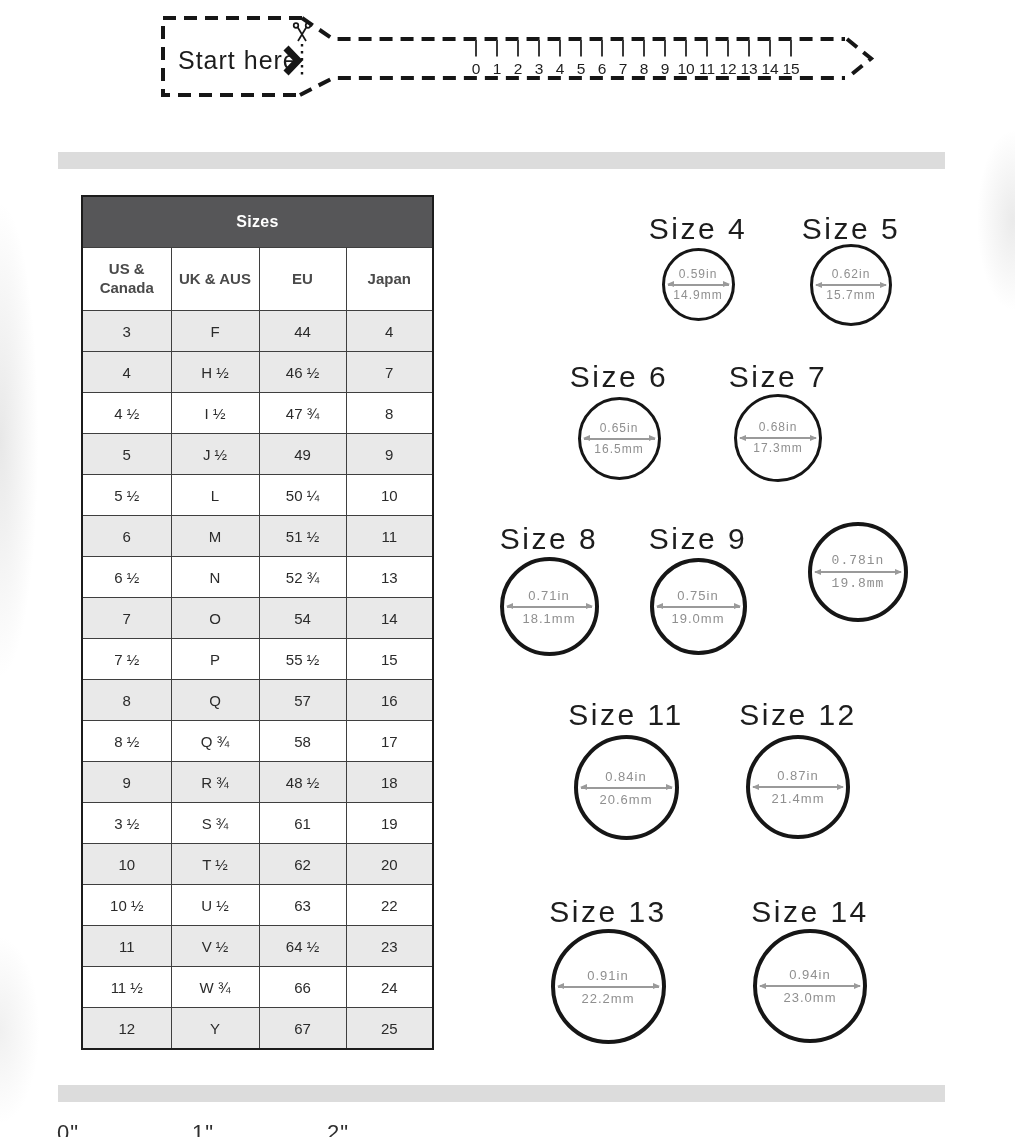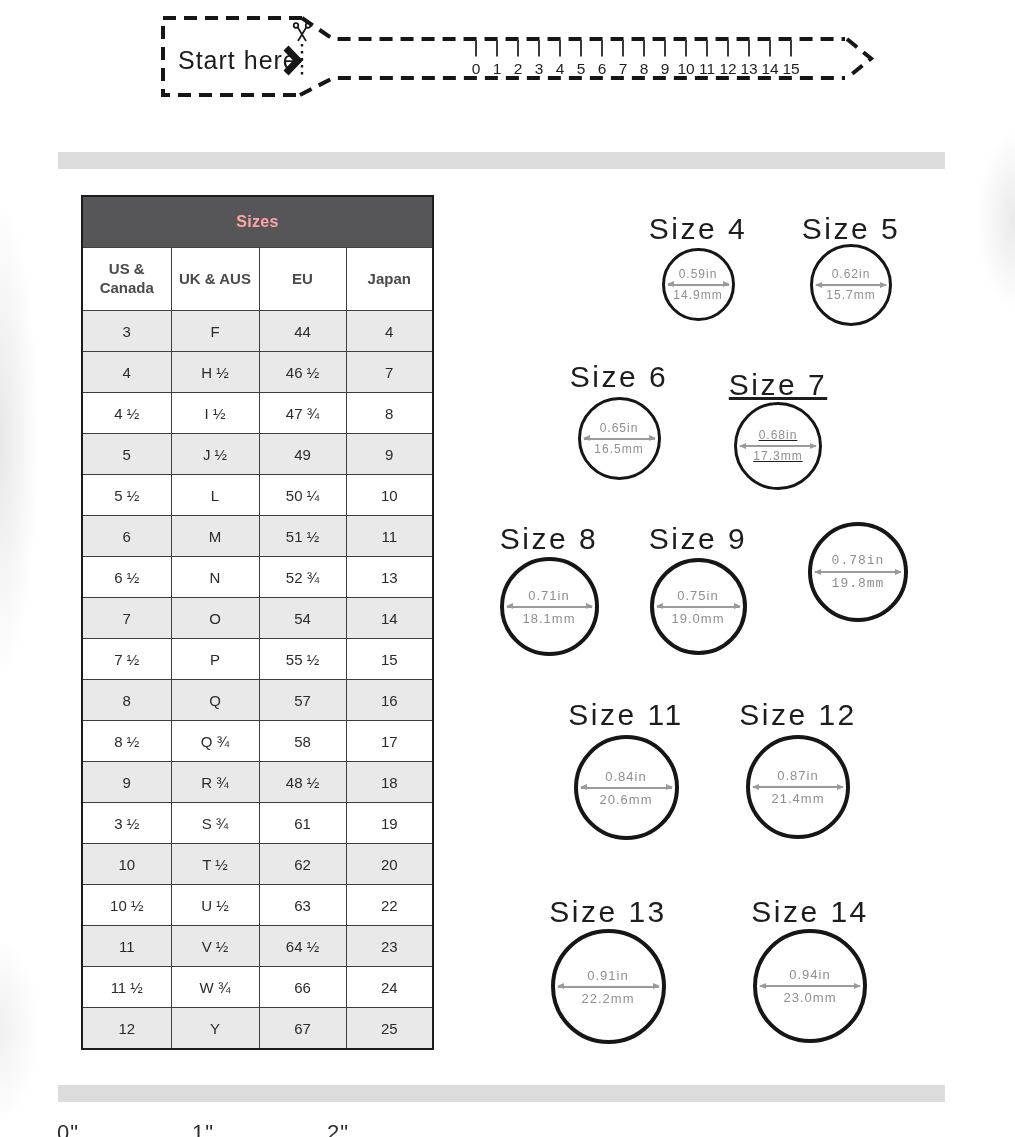--- a/index.html
+++ b/index.html
@@ -35,21 +35,21 @@
   .sep-top{top:152px;}
   .sep-bottom{top:1085px;}
 
   
   .size-table{
     position:absolute;left:81px;top:195px;width:351px;
     border-collapse:collapse;border:2px solid #1c1c1c;
     table-layout:fixed;
   }
   .size-table th,.size-table td{border:1px solid #3f3f3f;text-align:center;padding:0;}
-  .size-table .tbl-title{height:50px;background:#565658;color:#fca5a5;font-size:16px;font-weight:bold;letter-spacing:0.3px;}
+  .size-table .tbl-title{height:50px;background:#565658;color:#ffffff;font-size:16px;font-weight:bold;letter-spacing:0.3px;}
   .size-table .col-h{height:62px;font-size:15px;font-weight:bold;color:#4a4a4a;background:#fff;line-height:1.25;}
   .size-table td{height:40px;font-size:15px;color:#2b2b2b;background:#fff;}
   .size-table tr.shade td{background:#e9e9e9;}
   .c1{width:89px;} .c2{width:88px;} .c3w{width:87px;} .c4w{width:87px;}
 
   
   .size-group{position:absolute;width:230px;transform:translateX(-50%);text-align:center;}
   .size-title{font-size:30px;line-height:34px;letter-spacing:2.5px;color:#1d1d1d;white-space:nowrap;}
   .ring{border:3px solid #161616;border-radius:50%;margin-left:auto;margin-right:auto;
         display:flex;align-items:center;justify-content:center;box-sizing:border-box;background:#fff0;}
@@ -59,21 +59,21 @@
   .arrow::before{content:"";position:absolute;left:-1px;top:-4.5px;
     border-top:3.5px solid transparent;border-bottom:3.5px solid transparent;border-right:7px solid #9a9a9a;}
   .arrow::after{content:"";position:absolute;right:-1px;top:-4.5px;
     border-top:3.5px solid transparent;border-bottom:3.5px solid transparent;border-left:7px solid #9a9a9a;}
   .small .dim .in,.small .dim .mm{font-size:12px;line-height:15px;}
 
   .g3 {left:543px;top:212px;} .g3  .ring{width:70px;height:70px;margin-top:4px;}
   .g4 {left:698px;top:212px;} .g4  .ring{width:73px;height:73px;margin-top:2px;}
   .g5 {left:851px;top:212px;} .g5  .ring{width:82px;height:82px;margin-top:-2px;justify-content:flex-end;}
   .g6 {left:619px;top:360px;} .g6  .ring{width:83px;height:83px;margin-top:3px;}
-  .g7 {left:778px;top:368px;text-decoration:underline;} .g7  .ring{width:88px;height:88px;margin-top:0px;}
+  .g7 {left:778px;top:360px;} .g7  .ring{width:88px;height:88px;margin-top:0px;}
   .g8 {left:549px;top:522px;} .g8  .ring{width:99px;height:99px;margin-top:1px;border-width:4px;}
   .g9 {left:698px;top:522px;} .g9  .ring{width:97px;height:97px;margin-top:2px;border-width:4px;}
   .g10{left:858px;top:522px;} .g10 .ring{width:100px;height:100px;margin-top:0px;border-width:4px;font-family:Liberation Mono, monospace;}
   .g11{left:626px;top:698px;} .g11 .ring{width:105px;height:105px;margin-top:3px;border-width:4px;}
   .g12{left:798px;top:698px;} .g12 .ring{width:104px;height:104px;margin-top:3px;border-width:4px;}
   .g13{left:608px;top:895px;} .g13 .ring{width:115px;height:115px;margin-top:0px;border-width:4px;}
   .g14{left:810px;top:895px;} .g14 .ring{width:114px;height:114px;margin-top:0px;border-width:4px;}
 
   
   .inch-label{position:absolute;top:1120px;font-size:22px;color:#2e2e2e;letter-spacing:1px;}

